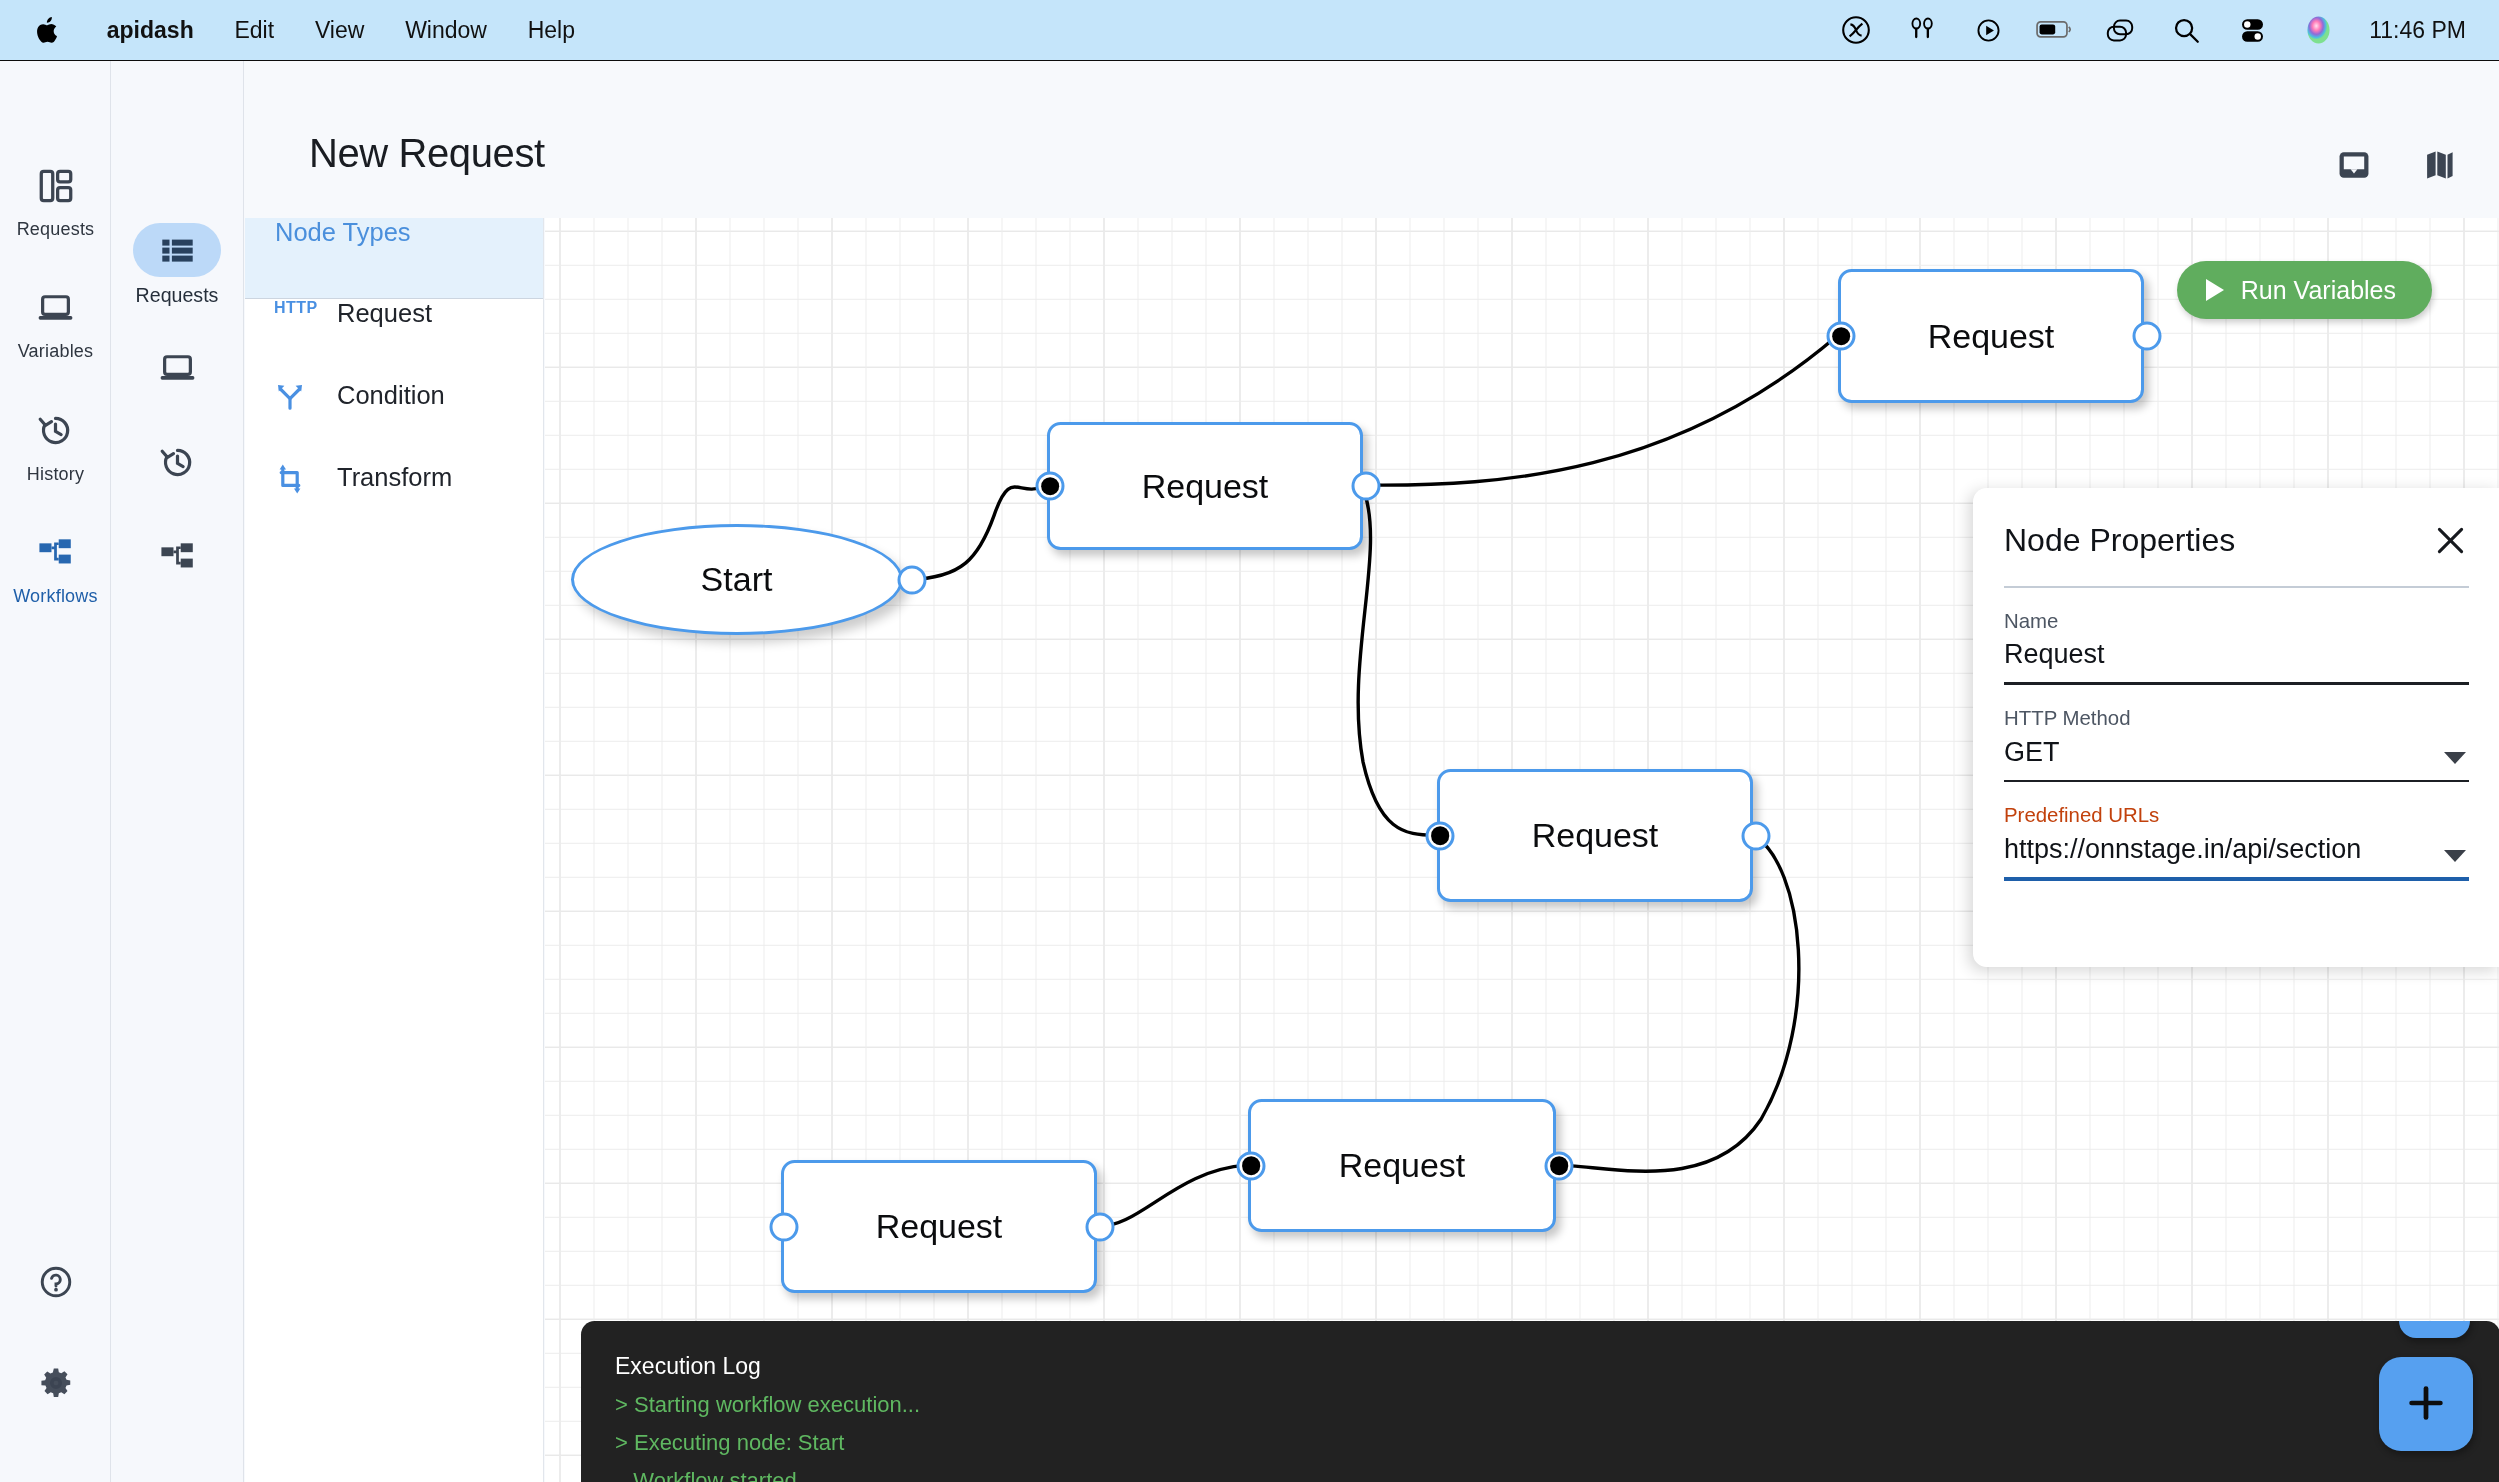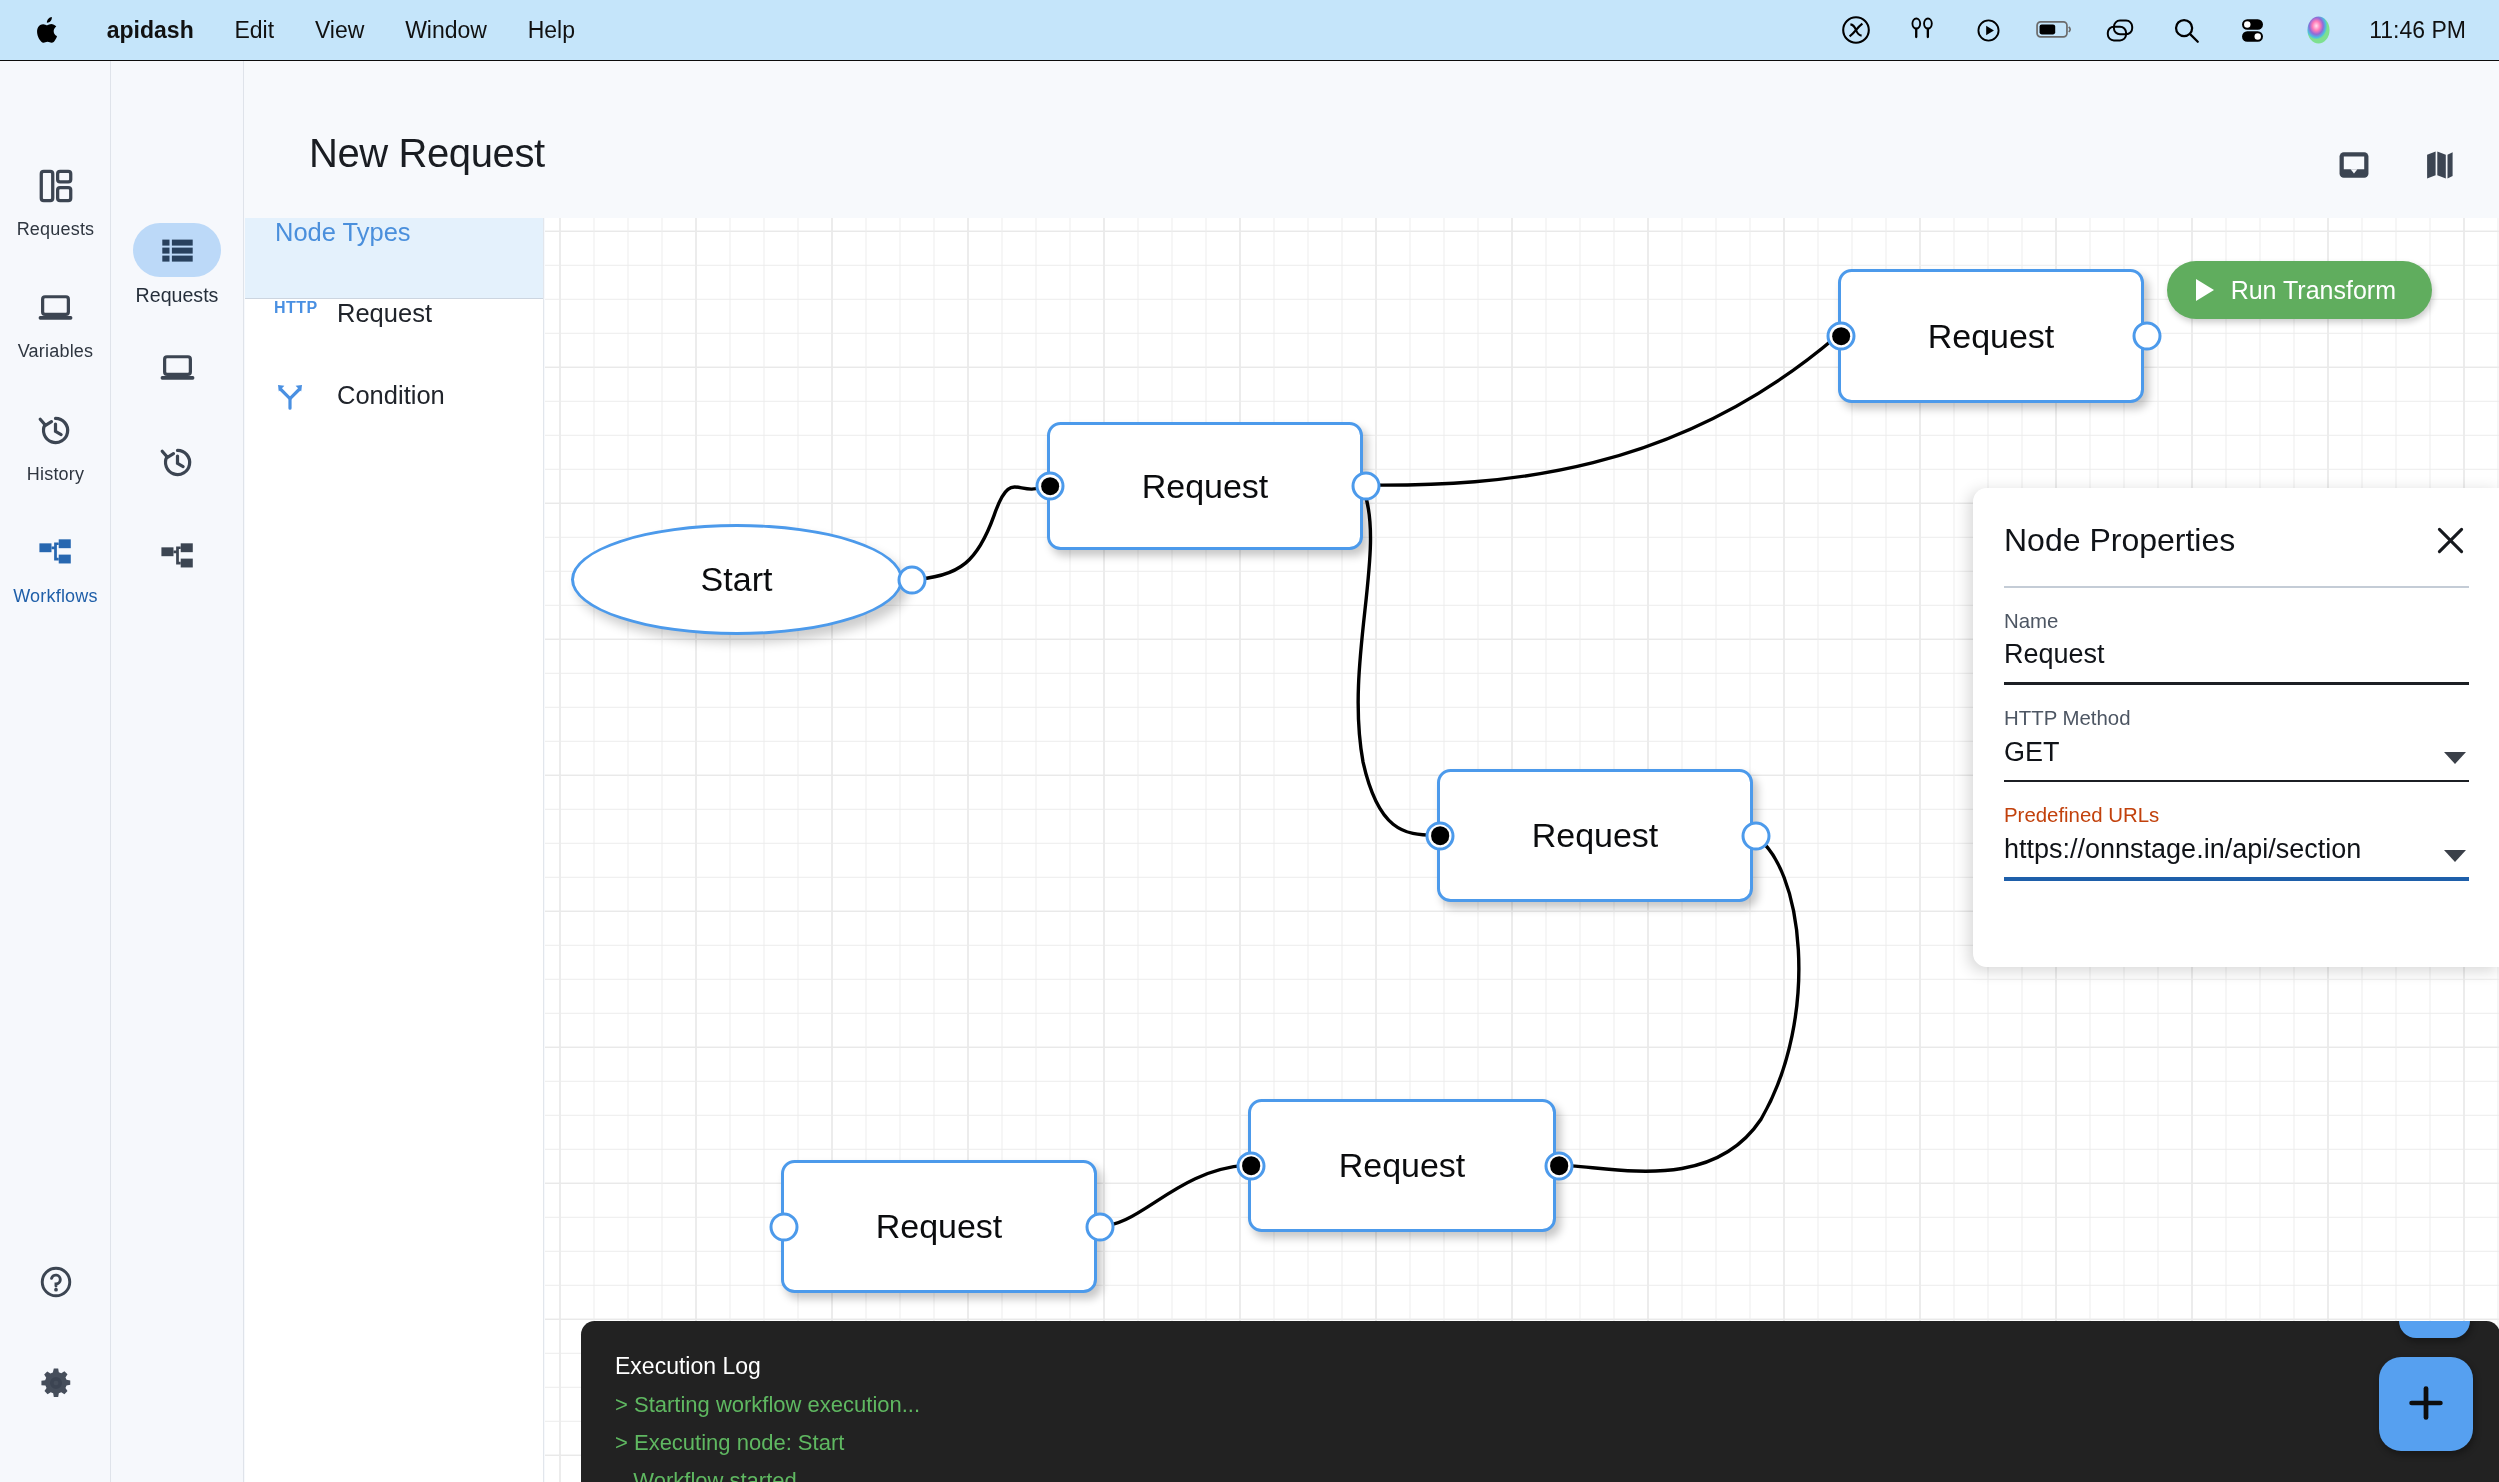--- a/index.html
+++ b/index.html
@@ -481,20 +481,31 @@
       <span class="nt-ico">
         <svg width="32" height="32" viewBox="0 0 40 40">
             <path d="M20 34 L20 22 L8 10" stroke="#4a90e2" stroke-width="4" fill="none" stroke-linecap="round"></path>
             <path d="M20 22 L32 10" stroke="#4a90e2" stroke-width="4" fill="none" stroke-linecap="round"></path>
             <path d="M5 5 L13 6 L6 13 Z" fill="#4a90e2"></path>
             <path d="M35 5 L34 13 L27 6 Z" fill="#4a90e2"></path>
           </svg>
       </span>
       <span class="nt-label">Condition</span>
     </div>
+    <div class="nt-item">
+      <span class="nt-ico">
+        <svg width="32" height="32" viewBox="0 0 40 40">
+            <path d="M11 8 V28 H31" stroke="#4a90e2" stroke-width="4" fill="none" stroke-linecap="round" stroke-linejoin="round"></path>
+            <path d="M29 32 V12 H9" stroke="#4a90e2" stroke-width="4" fill="none" stroke-linecap="round" stroke-linejoin="round"></path>
+            <path d="M11 2 L15 8 L7 8 Z" fill="#4a90e2"></path>
+            <path d="M29 38 L25 32 L33 32 Z" fill="#4a90e2"></path>
+          </svg>
+      </span>
+      <span class="nt-label">Transform</span>
+    </div>
   </div>
 
   <div id="canvas">
 
     <svg id="edges" viewBox="0 0 2299 1489" preserveAspectRatio="none">
 
       <path d="M 428 425 C 490 424, 510 400, 528 350 C 548 292, 556 330, 588 315" stroke="#000" stroke-width="4" fill="none"></path>
 
       <path d="M 962 315 C 1120 318, 1330 292, 1519 140" stroke="#000" stroke-width="4" fill="none" opacity="0"></path>
       <path d="M 962 314 C 1130 316, 1330 300, 1518 140" stroke="#000" stroke-width="4" fill="none"></path>
@@ -536,21 +547,21 @@
     </div>
 
     <div class="wf-node" style="left:236px; top:942px; width:316px; height:133px;">
       <span class="nlabel">Request</span>
       <span class="port" style="left:0px;"></span>
       <span class="port" style="left:316px;"></span>
     </div>
 
     <button id="run-btn">
       <span class="tri"></span>
-      <span>Run Transform</span>
+      <span>Run Variables</span>
     </button>
   </div>
 
   <div id="nodeprops">
     <div id="np-titlerow">
       <span id="np-title">Node Properties</span>
       <span id="np-close">
         <svg width="29" height="29" viewBox="0 0 34 34">
             <line x1="4" y1="4" x2="30" y2="30" stroke="#16191e" stroke-width="3.6" stroke-linecap="round"></line>
             <line x1="30" y1="4" x2="4" y2="30" stroke="#16191e" stroke-width="3.6" stroke-linecap="round"></line>

